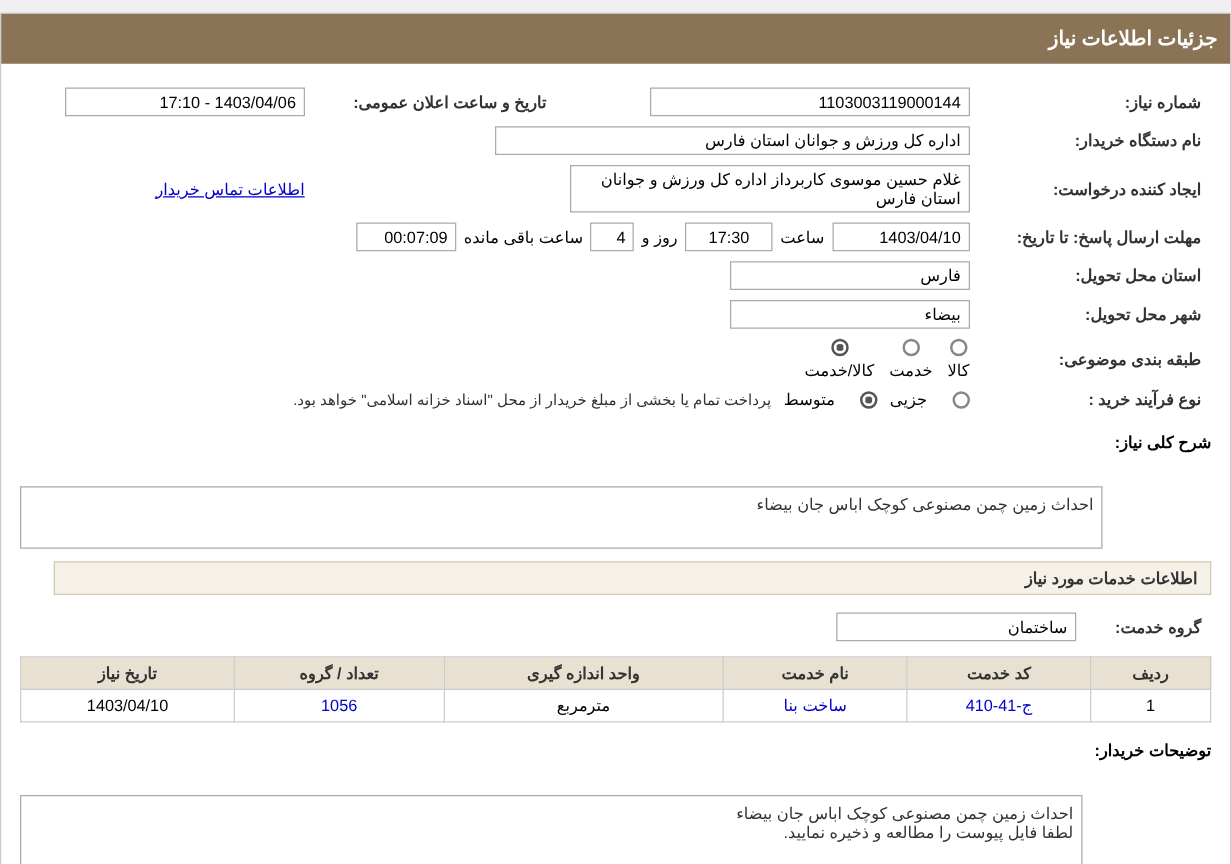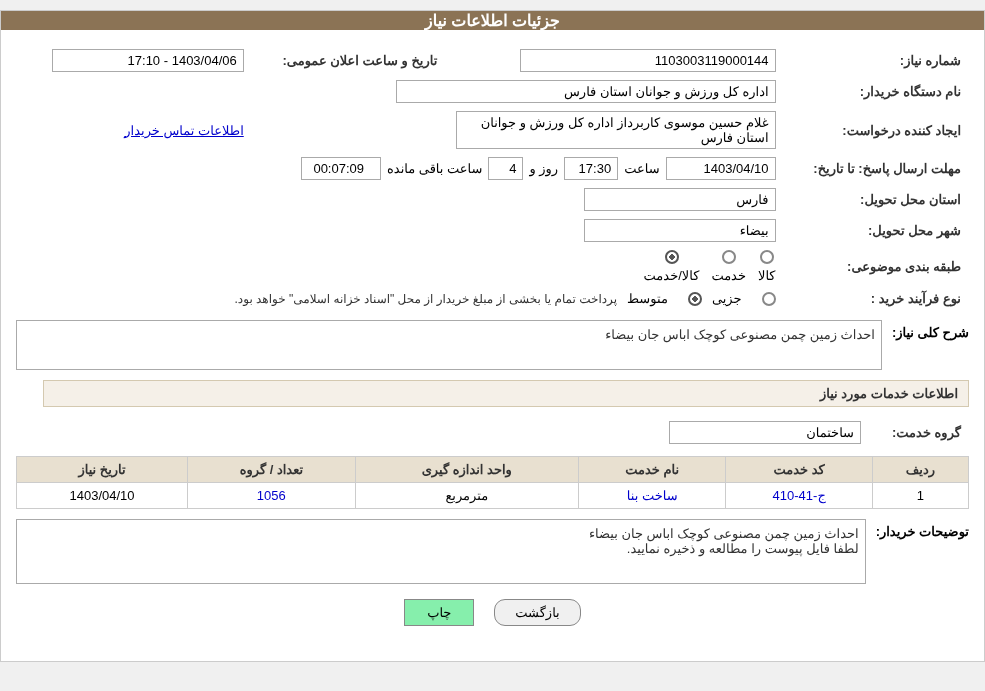--- a/index.html
+++ b/index.html
@@ -11,21 +11,21 @@
     }
     .page-container {
       max-width: 985px;
       margin: 10px auto;
       background: #fff;
       border: 1px solid #ccc;
     }
     .page-header {
       background: #8B7355;
       color: #fff;
-      text-align: center;
+      padding: 10px;
       font-size: 16px;
       font-weight: bold;
     }
     .content {
       padding: 15px;
     }
     .section-title {
       background: #f5f0e8;
       border: 1px solid #d4c9b0;
       padding: 5px 10px;
@@ -119,20 +119,21 @@
       gap: 10px;
       align-items: flex-start;
     }
     .description-label {
       font-weight: bold;
       white-space: nowrap;
       padding-top: 5px;
     }
     .description-content {
       flex: 1;
+      margin-top: 48px;
     }
     
     .data-table {
       width: 100%;
       border-collapse: collapse;
       margin-bottom: 10px;
     }
     .data-table th {
       background: #e8e0d0;
       border: 1px solid #ccc;
@@ -158,24 +159,25 @@
       align-items: center;
       gap: 6px;
     }
     .input-date {
       width: 110px;
       border: 1px solid #aaa;
       padding: 3px 6px;
       background: #fff;
     }
     .input-time {
-      width: 54px;
-      border: 1px solid #aaa;
-      padding: 3px 6px;
-      background: #fff;
+      width: 70px;
+      border: 1px solid #aaa;
+      padding: 3px 6px;
+      background: #fff;
+      text-align: center;
     }
     .input-days {
       width: 35px;
       border: 1px solid #aaa;
       padding: 3px 6px;
       background: #fff;
     }
     .input-countdown {
       width: 80px;
       border: 1px solid #aaa;
@@ -250,21 +252,21 @@
         <tr>
           <td class="label-cell">مهلت ارسال پاسخ: تا تاریخ:</td>
           <td colspan="4">
             <div class="row-flex">
               <span class="input-date" style="border:1px solid #aaa;padding:3px 6px;background:#fff;display:inline-block;">1403/04/10</span>
               <span>ساعت</span>
               <span class="input-time" style="border:1px solid #aaa;padding:3px 6px;background:#fff;display:inline-block;">17:30</span>
               <span>روز و</span>
               <span class="input-days" style="border:1px solid #aaa;padding:3px 6px;background:#fff;display:inline-block;">4</span>
               <span>ساعت باقی مانده</span>
-              <span class="input-countdown" style="border:1px solid #aaa;padding:3px 16px;background:#fff;display:inline-block;">00:07:09</span>
+              <span class="input-countdown" style="border:1px solid #aaa;padding:3px 6px;background:#fff;display:inline-block;">00:07:09</span>
             </div>
           </td>
         </tr>
 
         <tr>
           <td class="label-cell">استان محل تحویل:</td>
           <td colspan="4">
             <span class="input-box input-medium">فارس</span>
           </td>
         </tr>

